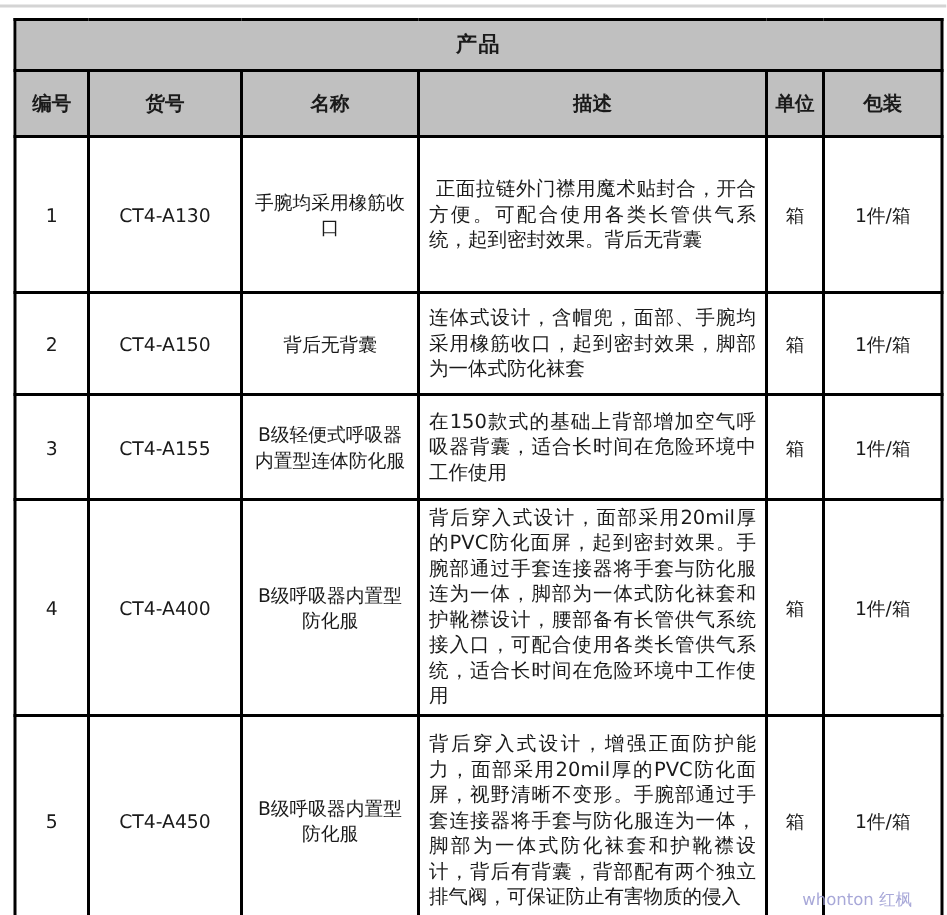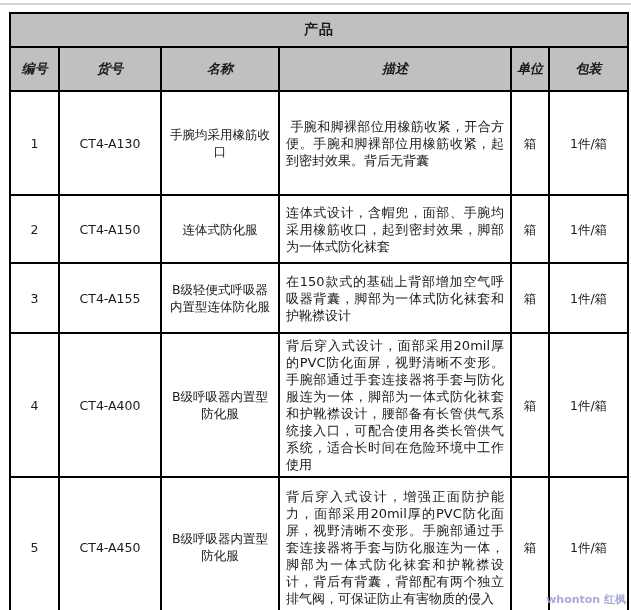--- a/index.html
+++ b/index.html
@@ -46,21 +46,20 @@
     letter-spacing: 1px;
     margin-left: 40px;
   }
   .header-row th {
     height: 40px;
     background: #c0c0c0;
     text-align: center;
     vertical-align: middle;
     font-size: 13px;
     font-weight: bold;
-    font-style: italic;
   }
   .product-table td {
     text-align: center;
     vertical-align: middle;
     font-size: 12.5px;
     padding: 2px 5px;
     line-height: 17px;
   }
   .product-table td.desc {
     text-align: justify;
@@ -70,26 +69,25 @@
     white-space: pre-wrap;
   }
   tr.row-1 { height: 104px; }
   tr.row-2 { height: 68px; }
   tr.row-3 { height: 70px; }
   tr.row-4 { height: 128px; }
   tr.row-5 { height: 140px; }
   .watermark {
     position: absolute;
     top: 592px;
-    right: 5px;
+    right: 23px;
     font-size: 11px;
     color: #9a9ad2;
     opacity: 0.85;
     white-space: nowrap;
-    font-weight: bold;
   }
 </style>
 </head>
 <body>
 
 <div class="top-line"></div>
 
 <table class="product-table">
   <colgroup>
     <col style="width:49px">
@@ -110,45 +108,45 @@
       <th>描述</th>
       <th>单位</th>
       <th>包装</th>
     </tr>
   </thead>
   <tbody>
     <tr class="row-1">
       <td>1</td>
       <td>CT4-A130</td>
       <td>手腕均采用橡筋收口</td>
-      <td class="desc"> 手腕和脚裸部位用橡筋收紧，开合方便。手腕和脚裸部位用橡筋收紧，起到密封效果。背后无背囊</td>
+      <td class="desc"> 正面拉链外门襟用魔术贴封合，开合方便。可配合使用各类长管供气系统，起到密封效果。背后无背囊</td>
       <td>箱</td>
       <td>1件/箱</td>
     </tr>
     <tr class="row-2">
       <td>2</td>
       <td>CT4-A150</td>
-      <td>连体式防化服</td>
+      <td>背后无背囊</td>
       <td class="desc">连体式设计，含帽兜，面部、手腕均采用橡筋收口，起到密封效果，脚部为一体式防化袜套</td>
       <td>箱</td>
       <td>1件/箱</td>
     </tr>
     <tr class="row-3">
       <td>3</td>
       <td>CT4-A155</td>
       <td>B级轻便式呼吸器内置型连体防化服</td>
-      <td class="desc">在150款式的基础上背部增加空气呼吸器背囊，脚部为一体式防化袜套和护靴襟设计</td>
+      <td class="desc">在150款式的基础上背部增加空气呼吸器背囊，适合长时间在危险环境中工作使用</td>
       <td>箱</td>
       <td>1件/箱</td>
     </tr>
     <tr class="row-4">
       <td>4</td>
       <td>CT4-A400</td>
       <td>B级呼吸器内置型防化服</td>
-      <td class="desc">背后穿入式设计，面部采用20mil厚的PVC防化面屏，视野清晰不变形。手腕部通过手套连接器将手套与防化服连为一体，脚部为一体式防化袜套和护靴襟设计，腰部备有长管供气系统接入口，可配合使用各类长管供气系统，适合长时间在危险环境中工作使用</td>
+      <td class="desc">背后穿入式设计，面部采用20mil厚的PVC防化面屏，起到密封效果。手腕部通过手套连接器将手套与防化服连为一体，脚部为一体式防化袜套和护靴襟设计，腰部备有长管供气系统接入口，可配合使用各类长管供气系统，适合长时间在危险环境中工作使用</td>
       <td>箱</td>
       <td>1件/箱</td>
     </tr>
     <tr class="row-5">
       <td>5</td>
       <td>CT4-A450</td>
       <td>B级呼吸器内置型防化服</td>
       <td class="desc">背后穿入式设计，增强正面防护能力，面部采用20mil厚的PVC防化面屏，视野清晰不变形。手腕部通过手套连接器将手套与防化服连为一体，脚部为一体式防化袜套和护靴襟设计，背后有背囊，背部配有两个独立排气阀，可保证防止有害物质的侵入</td>
       <td>箱</td>
       <td>1件/箱</td>

